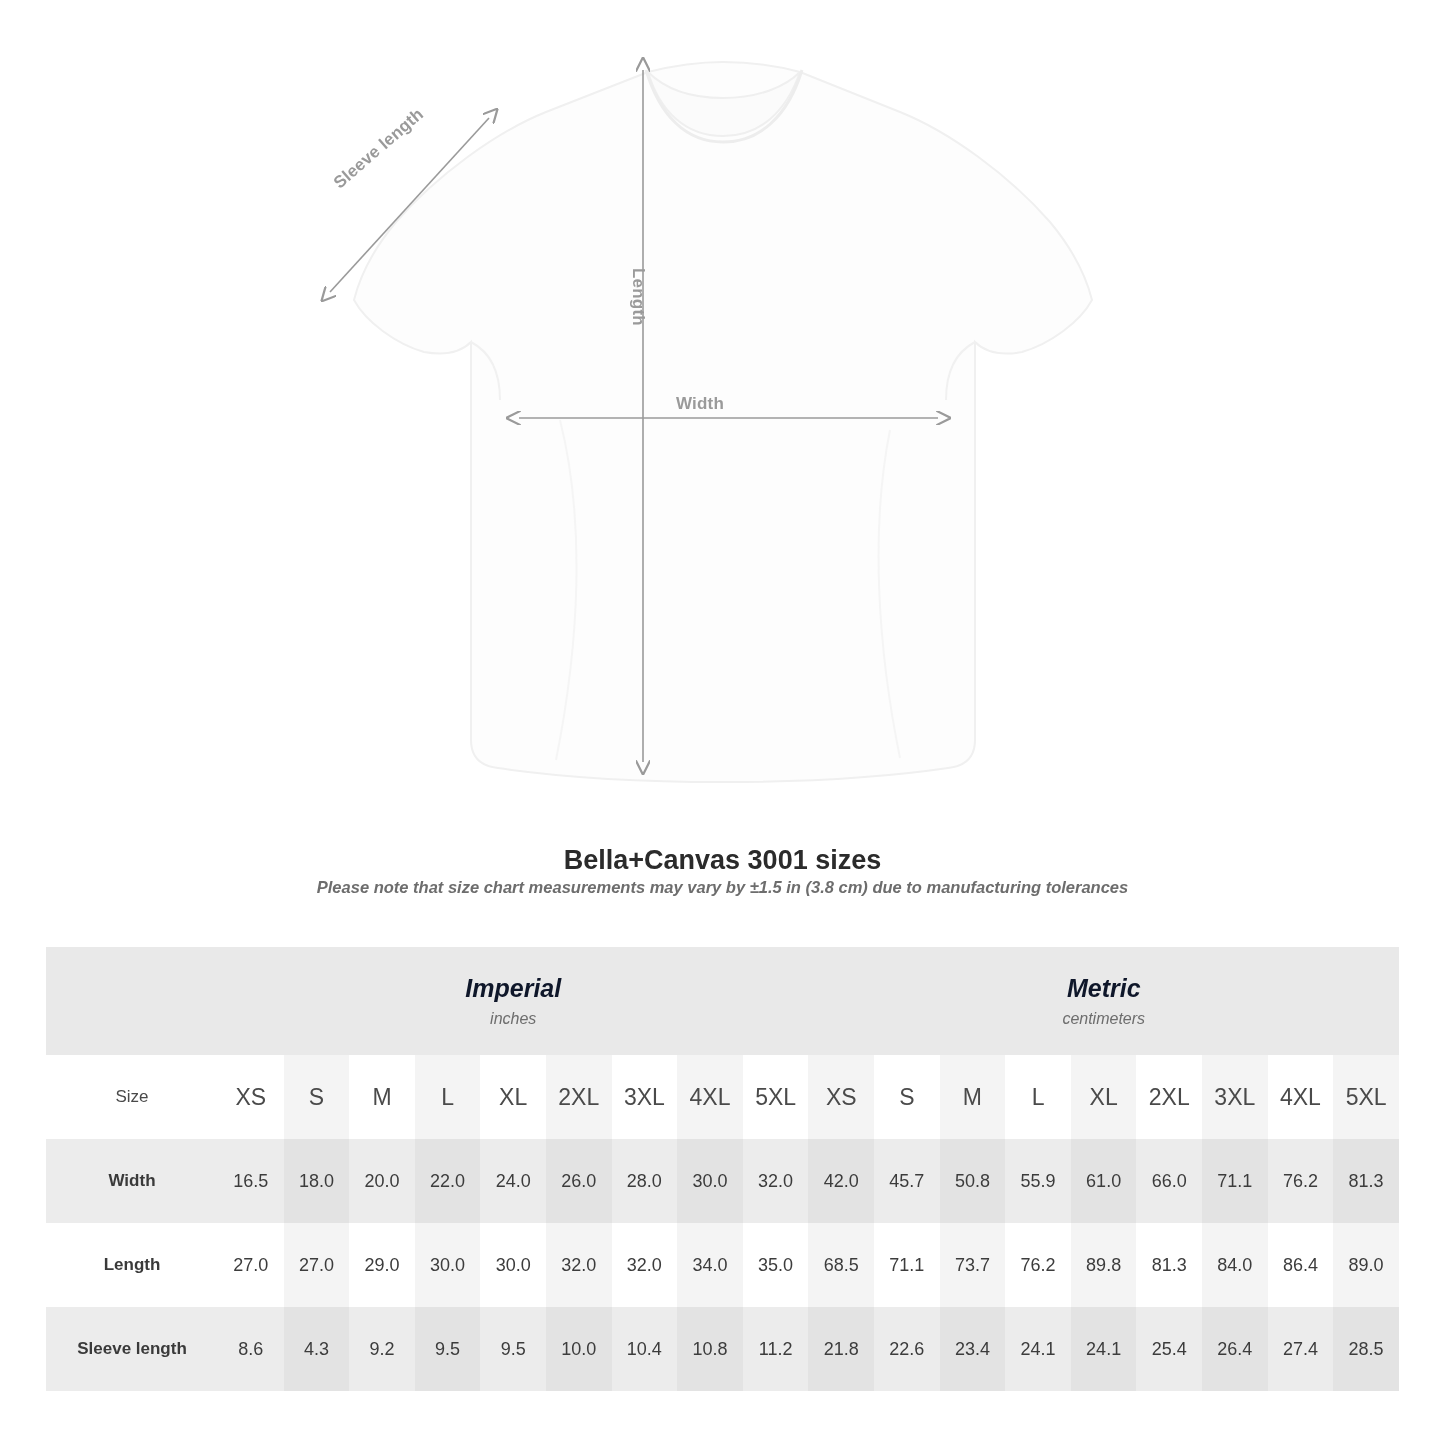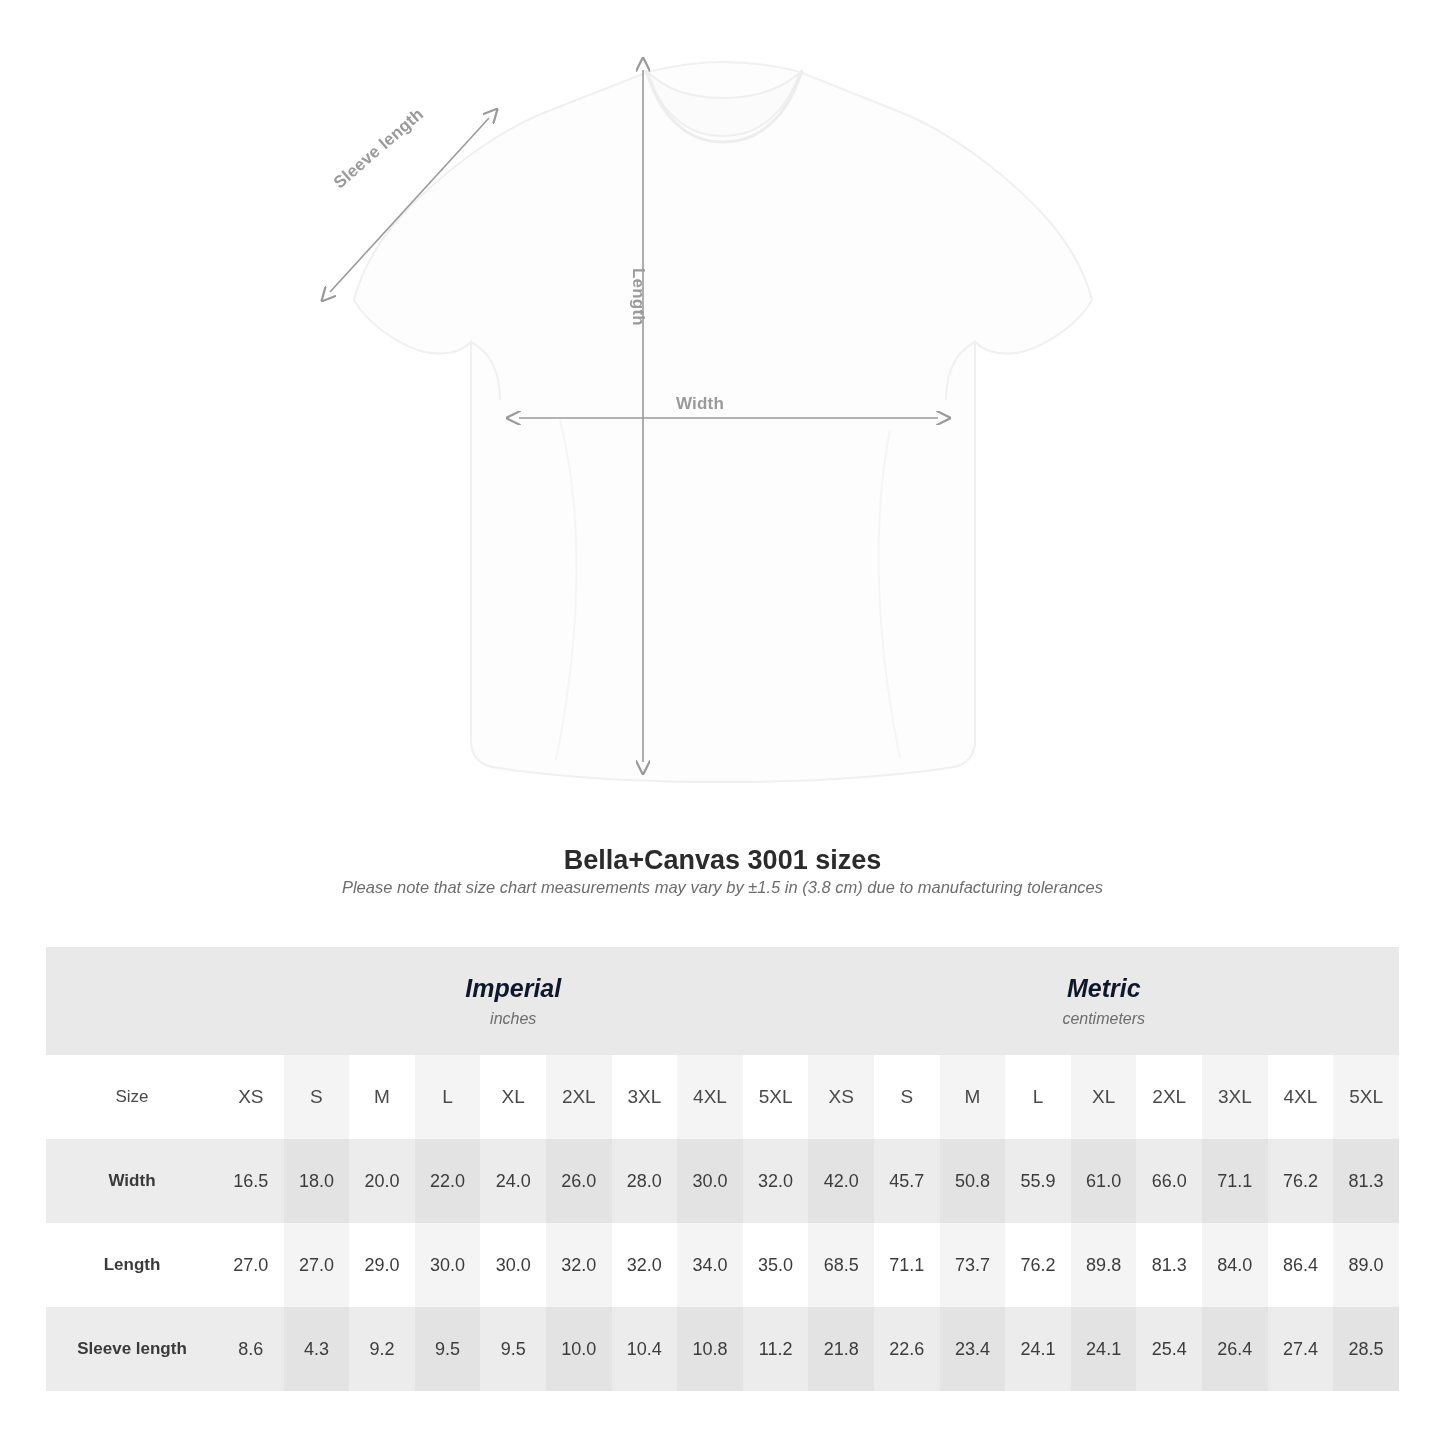--- a/index.html
+++ b/index.html
@@ -64,20 +64,21 @@
     font-size: 27px;
     font-weight: bold;
     color: #2b2b2b;
     margin: 0 0 2px 0;
   }
   #chart-note {
     font-size: 16.5px;
     font-style: italic;
     color: #6d6d6d;
     margin: 0;
+    font-weight: bold;
   }
 
   
   #size-table-wrap {
     position: absolute;
     left: 46px;
     top: 947px;
     width: 1353px;
   }
   table.size-table {
@@ -108,21 +109,21 @@
     font-size: 16px;
     font-style: italic;
     color: #6d6d6d;
     margin-top: 8px;
   }
   .unit-row td.spacer-cell { background: #e9e9e9; }
 
   
   .head-row td {
     height: 84px;
-    font-size: 19px;
+    font-size: 23px;
     font-weight: bold;
     color: #4a4a4a;
     background: #ffffff;
   }
   .head-row td.rowlabel {
     font-size: 17px;
     background: #ffffff;
   }
 
   

